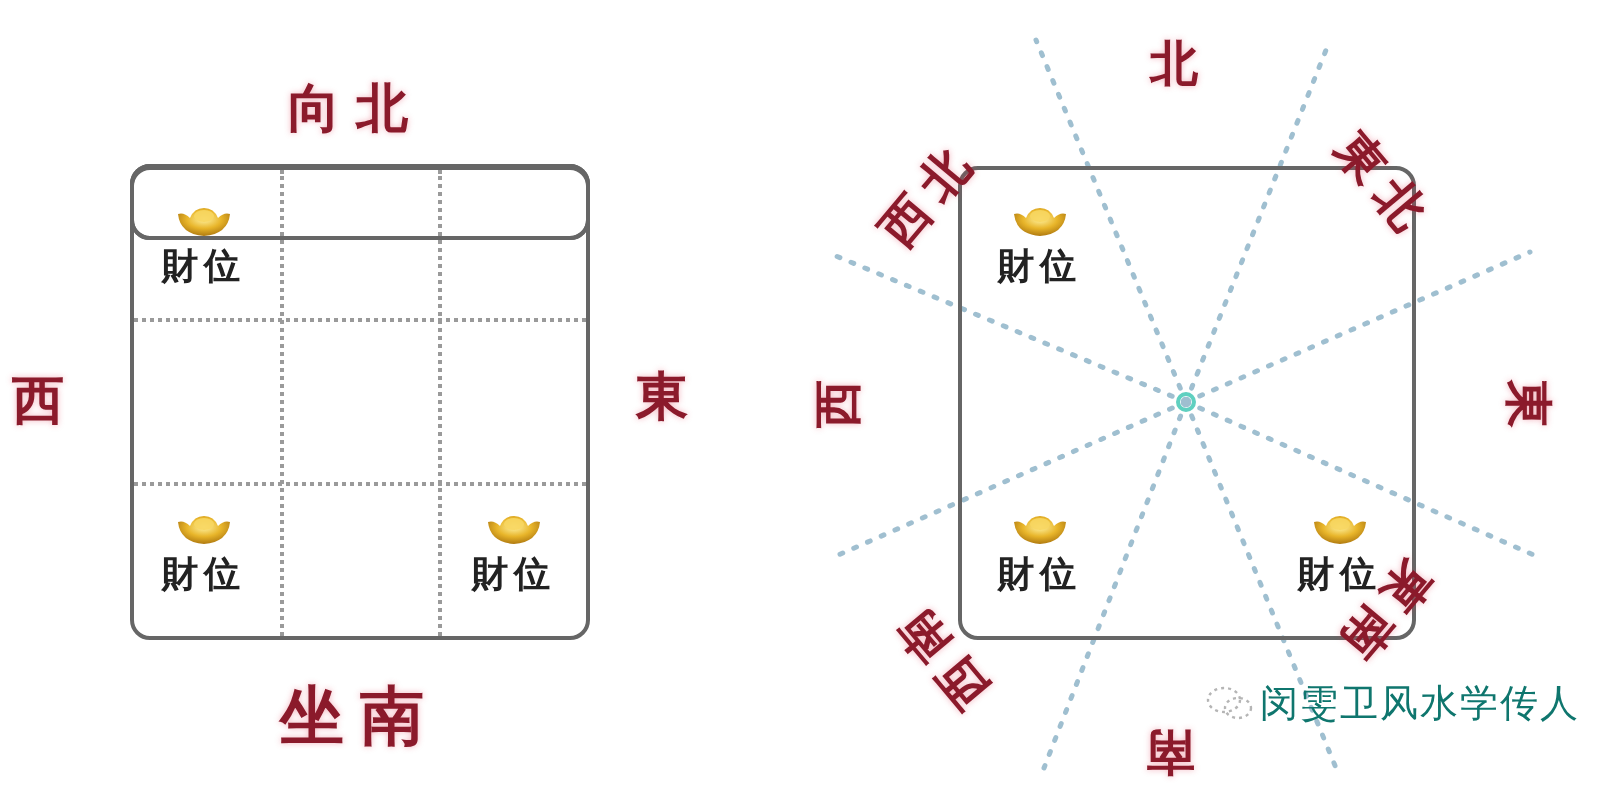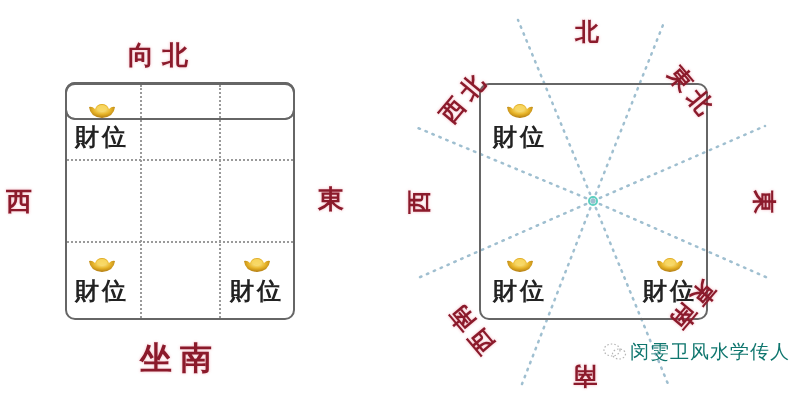--- a/index.html
+++ b/index.html
@@ -6,42 +6,42 @@
   body { width:800px; height:400px; background:#ffffff; position:relative; overflow:hidden;
          font-family:"DejaVu Sans", sans-serif; }
   .abs { position:absolute; }
   .dir { position:absolute; color:#8b1a2b; font-weight:bold; font-family:"DejaVu Serif", serif;
          text-shadow:0 0 3px rgba(220,40,70,0.35); white-space:nowrap; line-height:1; }
   .grid-box { position:absolute; border:2px solid #666; border-radius:10px; box-sizing:border-box; }
   .vline { position:absolute; width:0; border-left:2px dotted #9a9a9a; }
   .hline { position:absolute; height:0; border-top:2px dotted #9a9a9a; }
   .wealth { position:absolute; width:60px; text-align:center; }
   .ingot { display:block; margin:0 auto; width:28px; height:18px; }
-  .wealth-label { display:block; font-size:24px; font-weight:bold; color:#222; letter-spacing:3px; margin-top:1px; }
+  .wealth-label { display:block; font-size:18px; font-weight:bold; color:#222; letter-spacing:3px; margin-top:1px; }
   .watermark { position:absolute; color:#0f766e; font-size:19px; letter-spacing:1px; }
 </style>
 </head>
 <body>
 
 <svg width="0" height="0" style="position:absolute">
   <defs>
     <radialGradient id="goldGrad" cx="50%" cy="40%" r="60%">
       <stop offset="0%" stop-color="#fff2a0"></stop>
       <stop offset="55%" stop-color="#e8b52a"></stop>
       <stop offset="100%" stop-color="#b07a10"></stop>
     </radialGradient>
     <symbol id="ingot" viewBox="0 0 28 18">
       <path d="M1 5 Q4 4 7 7 Q9 2 14 2 Q19 2 21 7 Q24 4 27 5 Q26 15 14 16 Q2 15 1 5 Z" fill="url(#goldGrad)"></path>
       <ellipse cx="14" cy="6" rx="5" ry="3" fill="#f7d660" opacity="0.9"></ellipse>
     </symbol>
   </defs>
 </svg>
 
 <div>
-  <div class="dir" style="left:128px; top:42px; font-size:26px; letter-spacing:8px;">向北</div>
+  <div class="dir" style="left:144px; top:42px; font-size:26px; letter-spacing:8px;">向北</div>
   <div class="dir" style="left:140px; top:342px; font-size:32px; letter-spacing:8px;">坐南</div>
   <div class="dir" style="left:6px; top:188px; font-size:26px;">西</div>
   <div class="dir" style="left:318px; top:186px; font-size:26px;">東</div>
 
   <div class="grid-box" style="left:65px; top:82px; width:230px; height:37px; height:238px; height:38px;"></div>
 </div>
 
 <div class="grid-box" style="left:65px; top:82px; width:230px; height:38px;"></div>
 
 <div class="grid-box" style="left:65px; top:83px; width:230px; height:36px; border:none;"></div>

